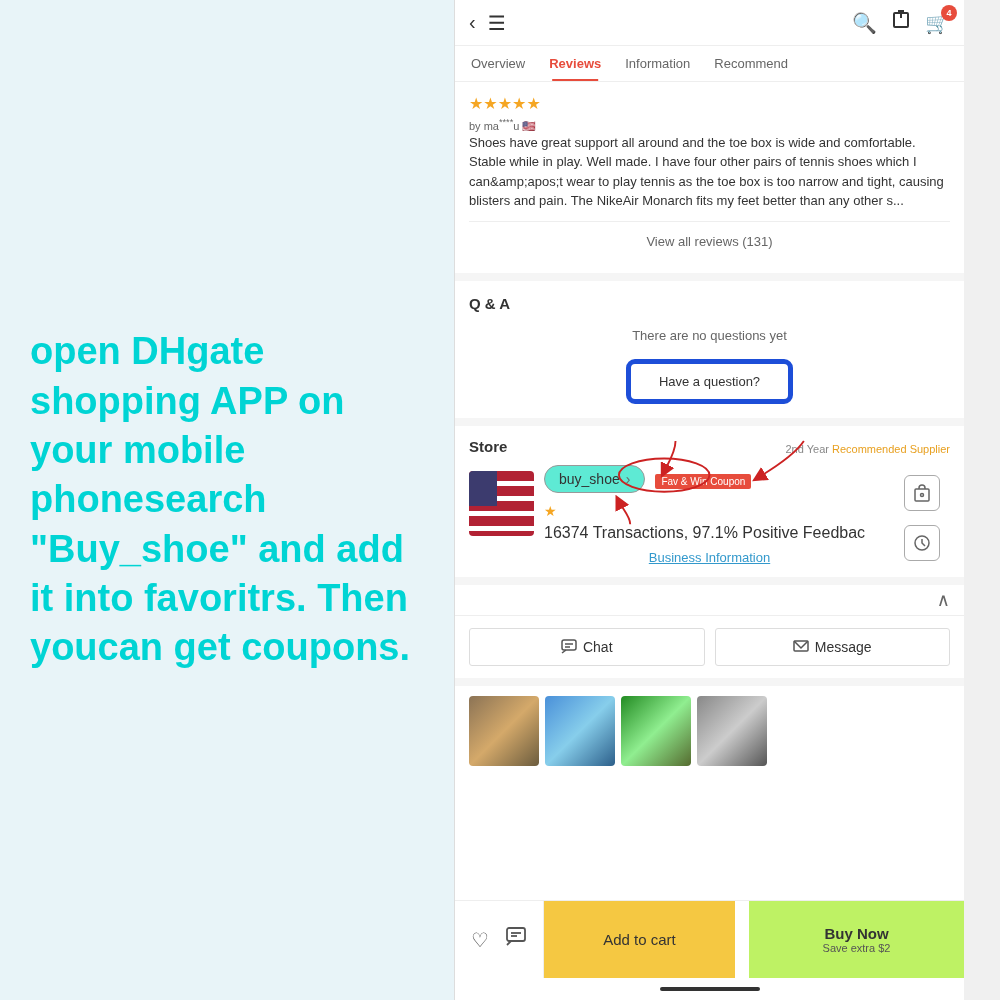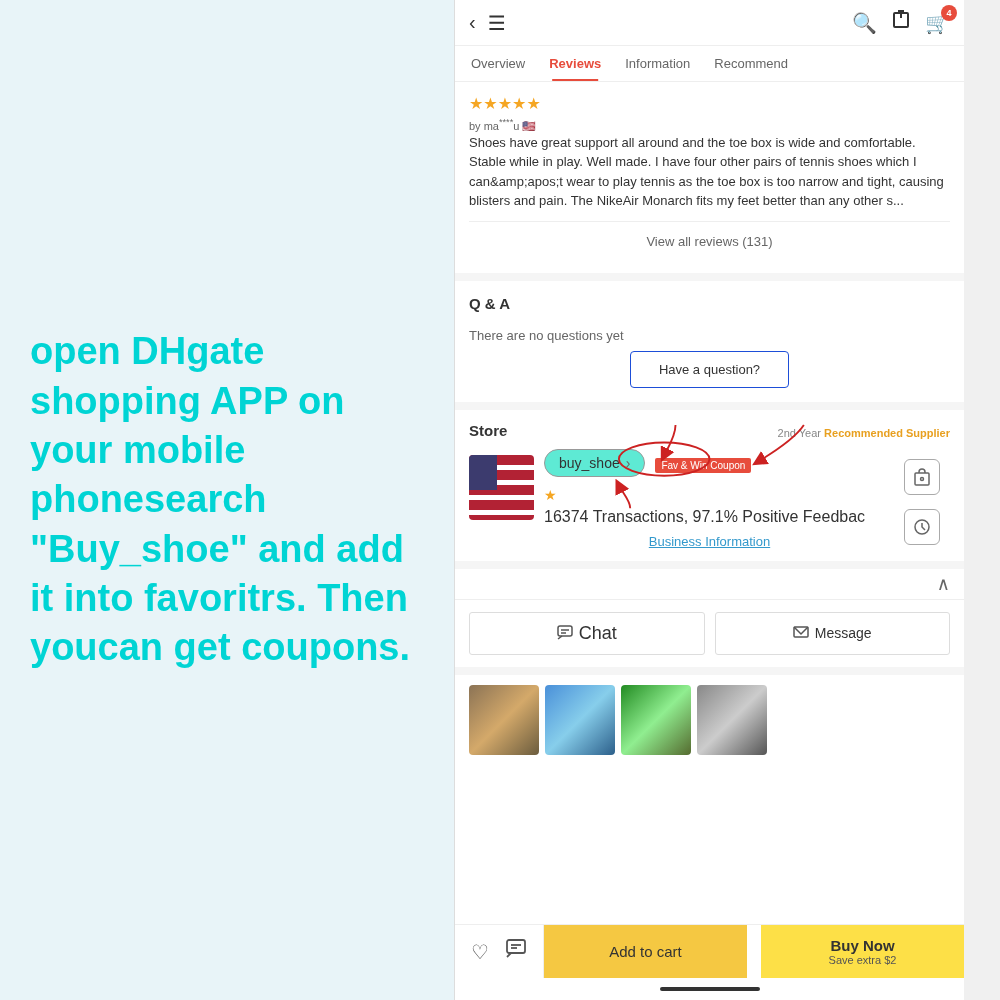--- a/index.html
+++ b/index.html
@@ -157,34 +157,34 @@
       padding: 14px;
       border-bottom: 8px solid #f5f5f5;
     }
     .qa-title {
       font-size: 15px;
       font-weight: 600;
       color: #333;
       margin-bottom: 16px;
     }
     .qa-empty {
-      text-align: left;
+      text-align: center;
       color: #666;
       font-size: 13px;
-      margin-bottom: 8px;
+      margin-bottom: 16px;
     }
     .question-btn {
       display: block;
       margin: 0 auto;
-      border: 1px solid #1d4ed8;
+      border: 5px solid #1d4ed8;
       background: #fff;
       padding: 10px 28px;
       font-size: 13px;
       color: #333;
-      border-radius: 4px;
+      border-radius: 9px;
       cursor: pointer;
     }
 
     
     .store-section {
       padding: 12px 14px;
       border-bottom: 8px solid #f5f5f5;
       position: relative;
     }
     .store-header {
@@ -197,21 +197,20 @@
       font-size: 15px;
       font-weight: 600;
       color: #333;
     }
     .recommended-supplier {
       font-size: 11px;
       color: #888;
     }
     .recommended-supplier span {
       color: #e8a020;
-      font-weight: bold;
     }
     .store-info-row {
       display: flex;
       align-items: center;
       gap: 10px;
       margin-bottom: 8px;
       position: relative;
     }
     .store-flag {
       width: 65px;
@@ -307,21 +306,21 @@
       gap: 10px;
       padding: 12px 14px;
       border-top: 1px solid #eee;
       border-bottom: 8px solid #f5f5f5;
     }
     .chat-btn {
       flex: 1;
       border: 1px solid #ddd;
       background: #fff;
       padding: 10px;
-      font-size: 18px;
+      font-size: 14px;
       color: #333;
       border-radius: 3px;
       display: flex;
       align-items: center;
       justify-content: center;
       gap: 6px;
       cursor: pointer;
     }
     .message-btn {
       flex: 1;
@@ -380,23 +379,23 @@
       background: #f5c842;
       border: none;
       font-size: 15px;
       font-weight: 500;
       color: #333;
       cursor: pointer;
       padding: 12px;
     }
     .buy-now-btn {
       flex: 1;
-      background: #fde047;
+      background: #bef264;
       border: none;
-      padding: 12px;
+      padding: 24px;
       cursor: pointer;
       display: flex;
       flex-direction: column;
       align-items: center;
       justify-content: center;
       margin-left: 14px;
     }
     .buy-now-label {
       font-size: 15px;
       font-weight: 700;

